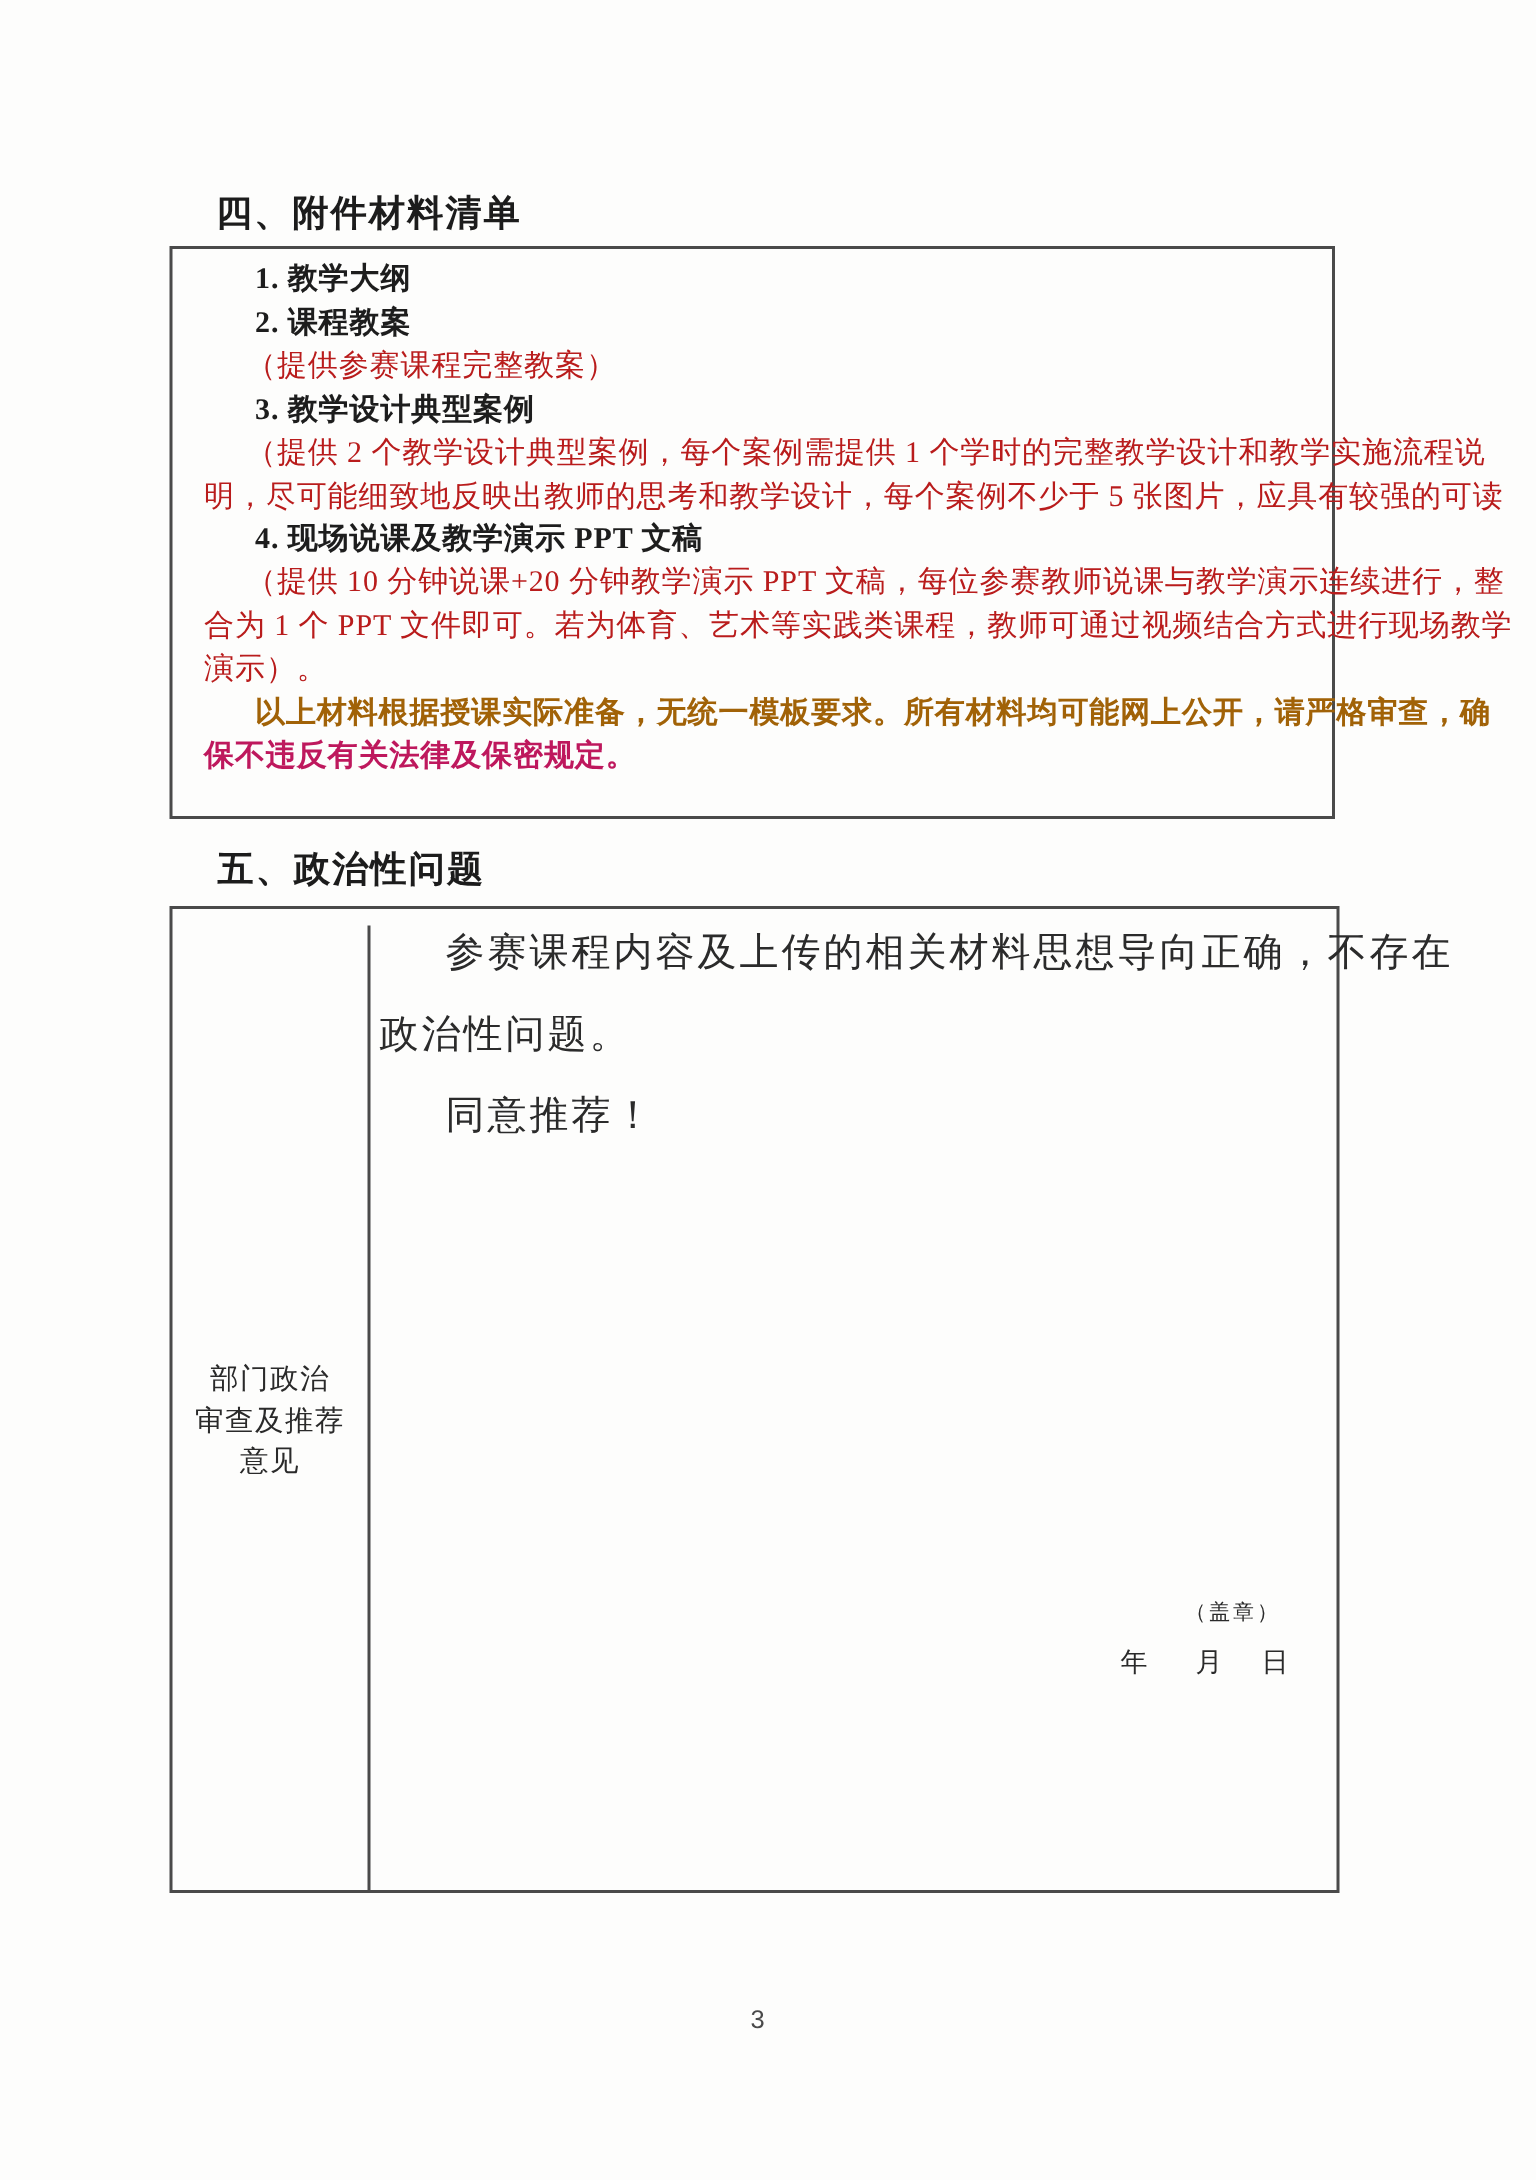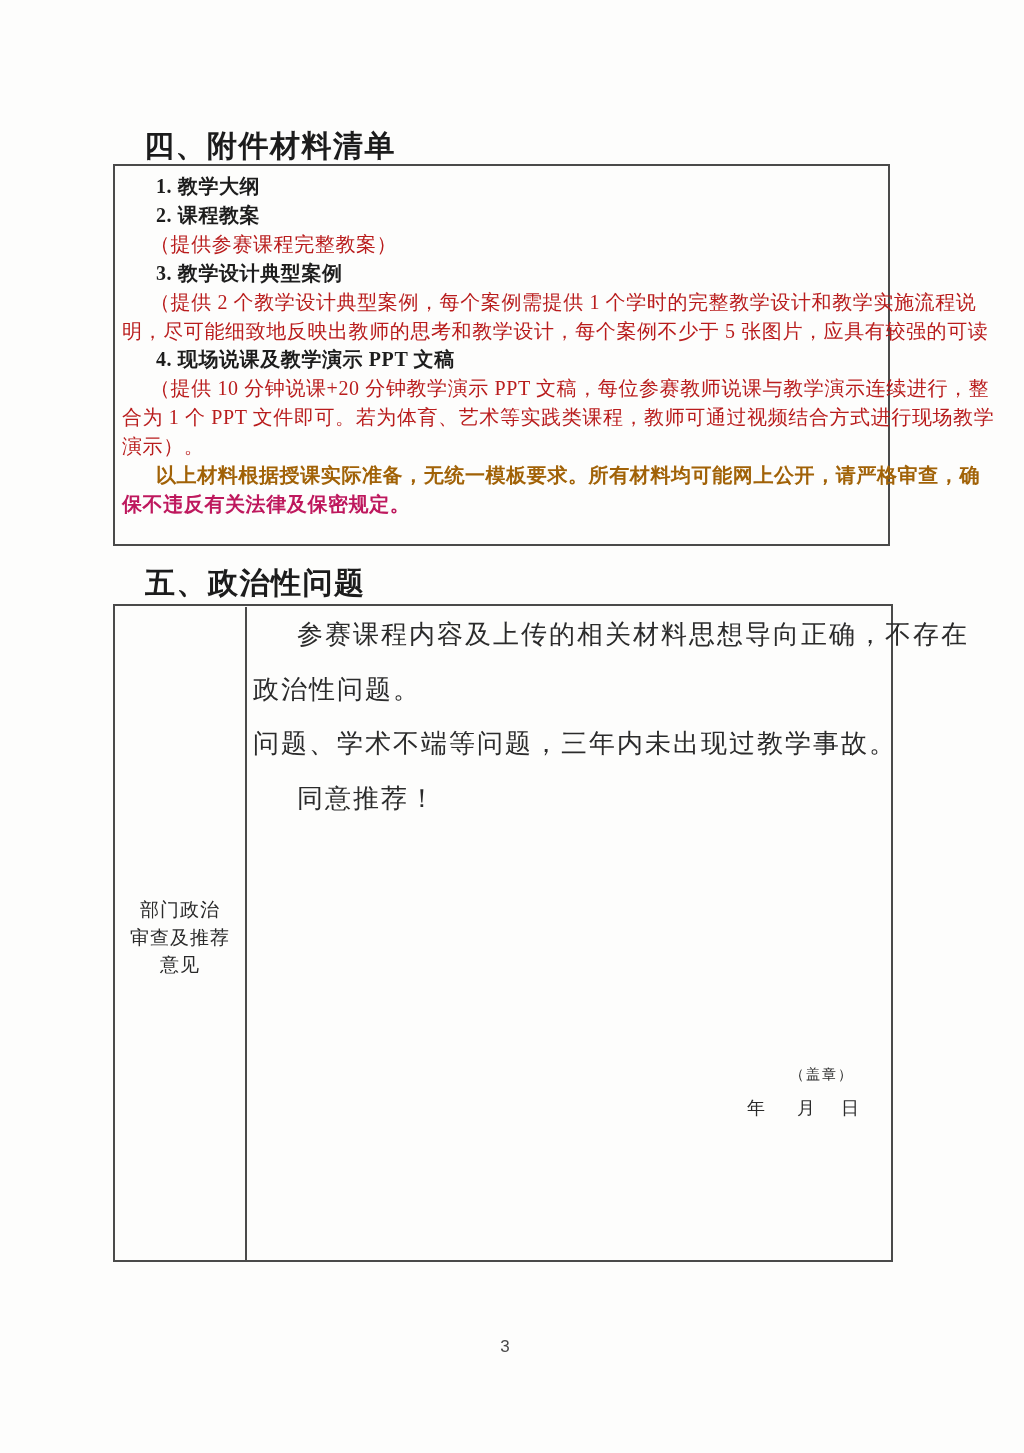--- a/index.html
+++ b/index.html
@@ -11,35 +11,36 @@
     color: #242424;
     position: relative;
     overflow: hidden;
   }
   .page { position: absolute; inset: 0; }
 
   .sec-title {
     position: absolute;
     font-family: "Liberation Sans", "DejaVu Sans", sans-serif;
     font-weight: bold;
-    font-size: 30px;
+    font-size: 24px;
     color: #1c1c1c;
     letter-spacing: 1.5px;
     white-space: nowrap;
   }
   #title-attachments { left: 144px; top: 126px; }
   #title-recommendation { left: 145px; top: 563px; }
 
   
   .attach-box {
     position: absolute;
     left: 113px; top: 164px;
     width: 777px; height: 382px;
     border: 2px solid #4a4a4a;
     background: transparent;
+    padding-left: 14px;
   }
   .attach-box .lines { padding-top: 6px; }
   .attach-box .ln {
     font-size: 20px;
     line-height: 28.9px;
     letter-spacing: 0.6px;
     white-space: nowrap;
     color: #b91c1c;
   }
   .ln.item   { font-weight: bold; padding-left: 41px; color: #1d1d1d; }
@@ -50,21 +51,21 @@
 
   
   .rec-table {
     position: absolute;
     left: 113px; top: 604px;
     width: 780px; height: 658px;
     border: 2px solid #4a4a4a;
   }
   .rec-left {
     position: absolute;
-    left: 0; top: 1px; bottom: 0;
+    left: 0; top: 11px; bottom: 0;
     width: 132px;
     border-right: 2px solid #4a4a4a;
   }
   .row-label {
     margin-top: 289px;
     text-align: center;
     font-size: 19px;
     line-height: 27.5px;
     letter-spacing: 1px;
     color: #2a2a2a;
@@ -144,21 +145,20 @@
         <div>部门政治</div>
         <div>审查及推荐</div>
         <div>意见</div>
       </div>
     </div>
 
     <div class="rec-right">
       <div class="opinion">
         <div class="op-ln ind">参赛课程内容及上传的相关材料思想导向正确，不存在</div>
         <div class="op-ln">政治性问题。</div>
-        <div class="op-ln">问题、学术不端等问题，三年内未出现过教学事故。</div>
         <div class="op-ln ind">同意推荐！</div>
       </div>
     </div>
 
     <div class="stamp-hint">（盖章）</div>
 
     <div class="date-line">
       <span>年</span>
       <span class="sep1"></span>
       <span>月</span>

